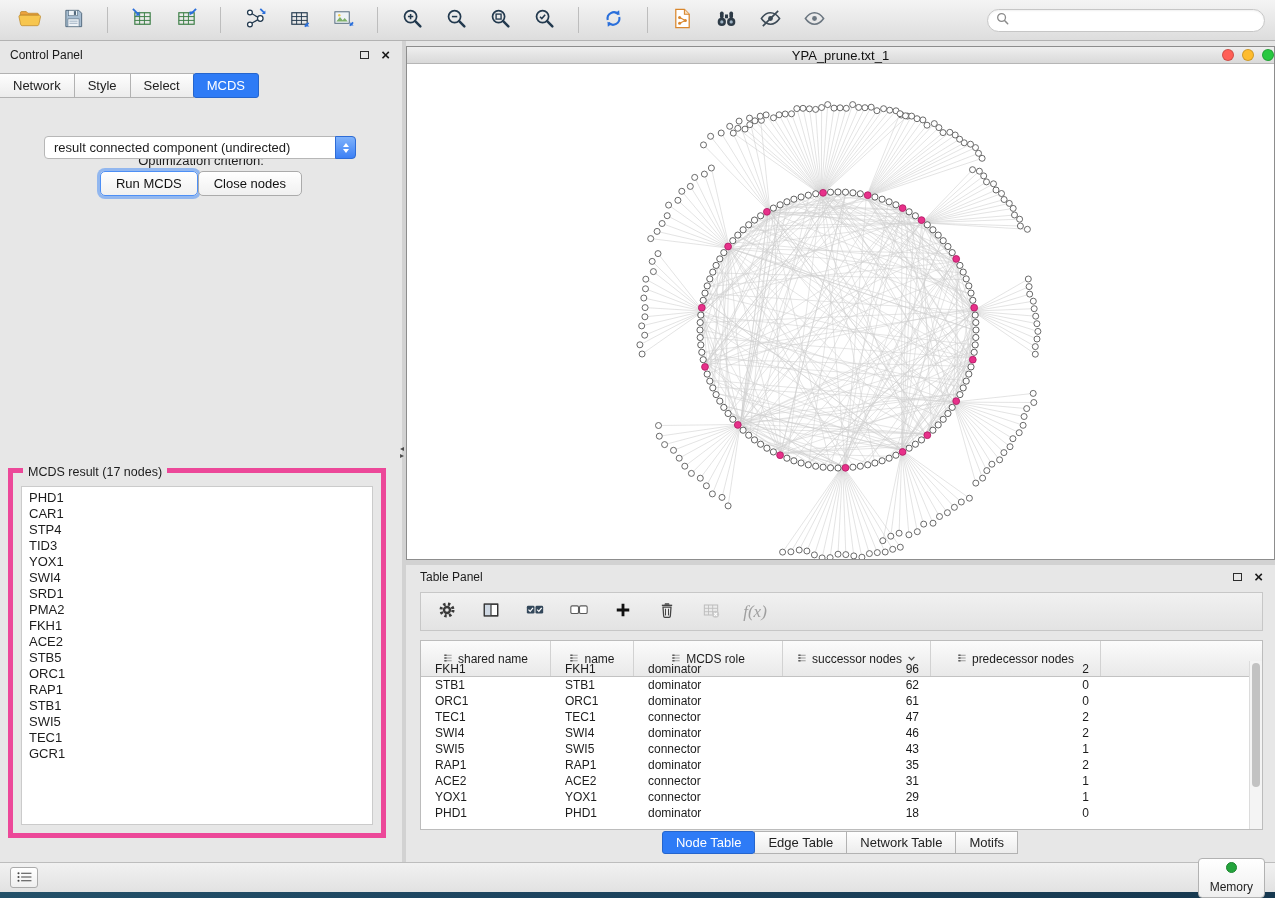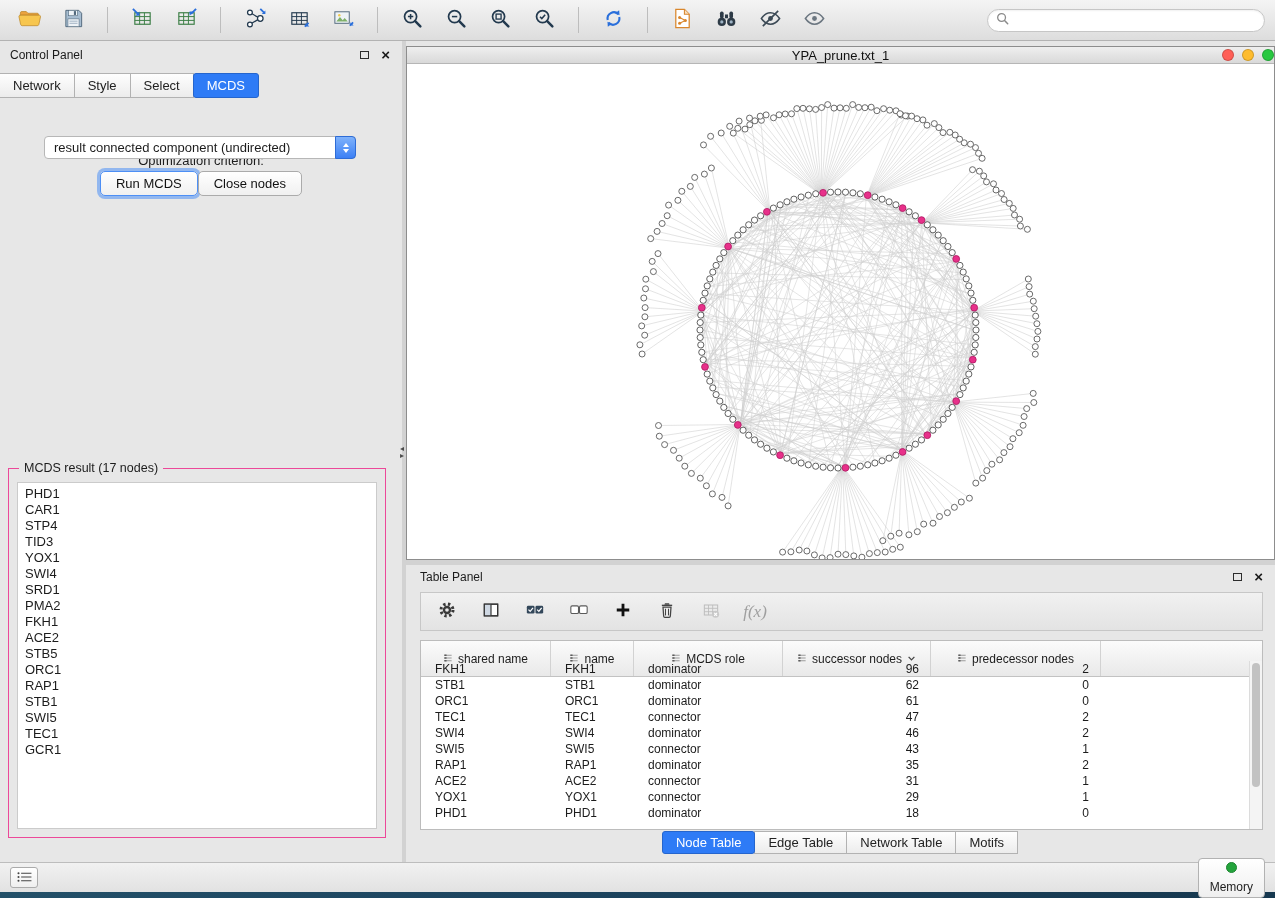--- a/index.html
+++ b/index.html
@@ -37,21 +37,21 @@
     border:1px solid #b7b7b7; border-radius:4px; display:flex; align-items:center; font-size:13px; padding:0 26px 0 9px; }
   .select-cap { position:absolute; right:-1px; top:-1px; width:21px; height:23px;
     background:linear-gradient(#7fb2fb,#3c80f5); border:1px solid #2e6cd6; border-radius:0 4px 4px 0;
     display:flex; flex-direction:column; align-items:center; justify-content:center; gap:2px; }
   .chev-up { width:0; height:0; border-left:3.5px solid transparent; border-right:3.5px solid transparent; border-bottom:4px solid #fff; }
   .chev-dn { width:0; height:0; border-left:3.5px solid transparent; border-right:3.5px solid transparent; border-top:4px solid #fff; }
   .btn-row { position:absolute; top:130px; left:0; right:0; display:flex; justify-content:center; gap:0; }
   .mac-btn { font-size:13px; padding:4px 15px; background:linear-gradient(#ffffff,#f0f0f0);
     border:1px solid #ababab; border-radius:5px; color:#111; }
   .mac-btn.focused { box-shadow:0 0 0 3px rgba(77,143,245,.55); border-color:#4d8ff5; }
-  .groupbox { position:absolute; left:8px; right:16px; top:427px; bottom:24px; border:1px solid #ec4899; }
+  .groupbox { position:absolute; left:8px; right:16px; top:427px; bottom:24px; border:5px solid #ec4899; }
   .groupbox legend { position:absolute; top:-8px; left:10px; background:#e7e7e7; padding:0 5px; font-size:12.5px; }
   .result-list { position:absolute; left:8px; right:8px; top:13px; bottom:8px; background:#fff;
     border:1px solid #cbcbcb; overflow:hidden; font-size:13px; padding:3px 0; }
   .mcds-item { padding:0 7px; line-height:16px; }
 
   
   .splitter-v { position:absolute; left:402px; top:41px; width:4px; bottom:30px; background:#d2d2d2; }
   .splitter-v .grab { position:absolute; top:404px; left:-2px; font-size:8px; color:#4c4c4c; line-height:7px; text-align:center; }
   .splitter-h { position:absolute; left:406px; right:0; top:560px; height:5px; background:#d2d2d2; }
 

